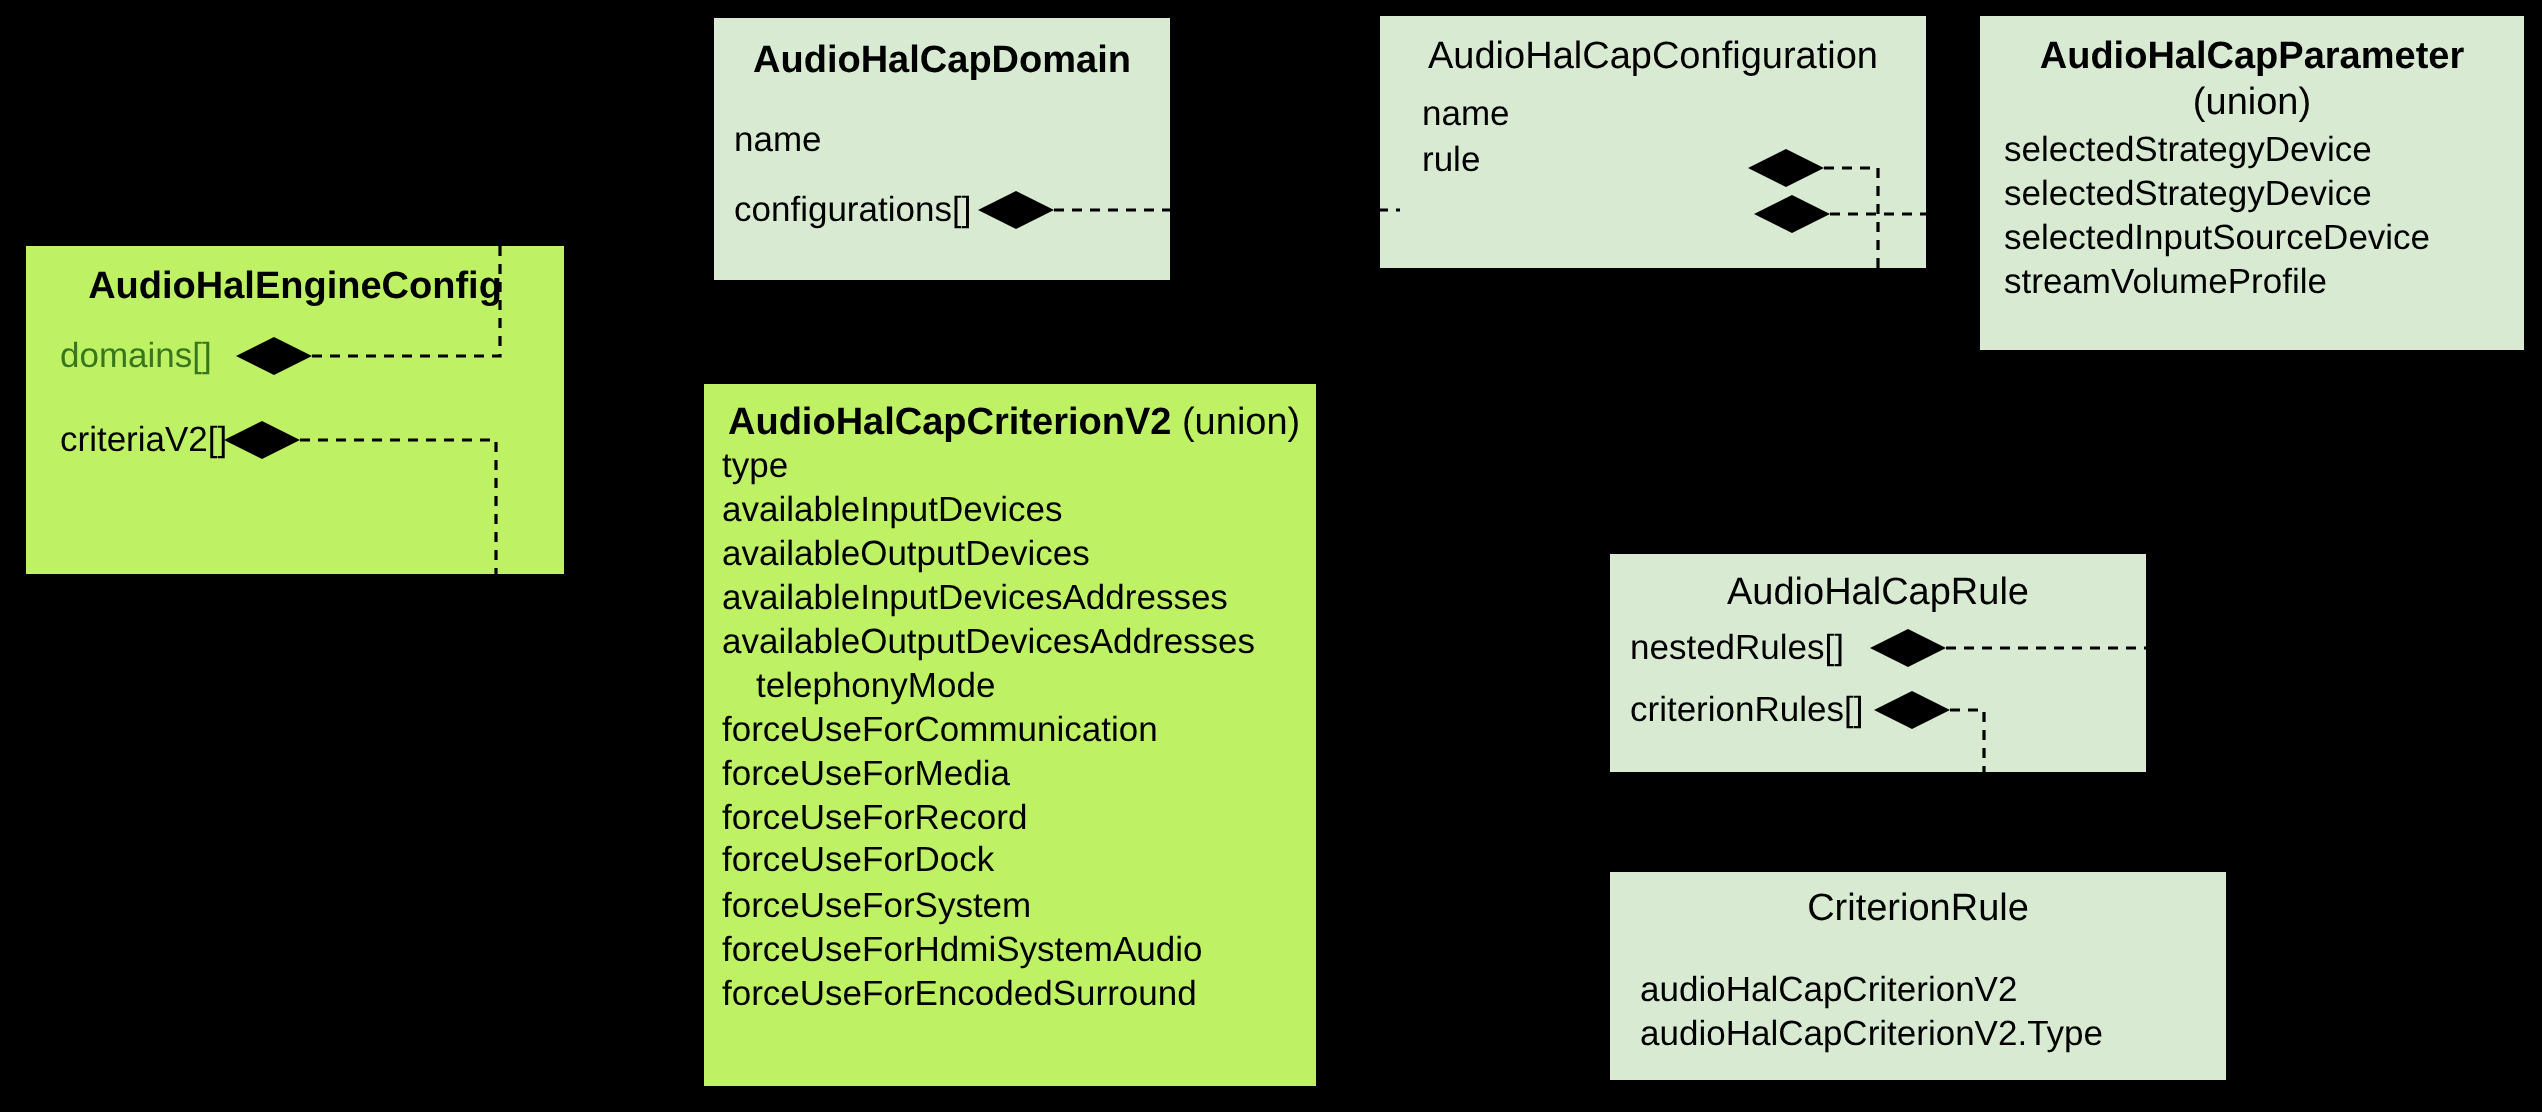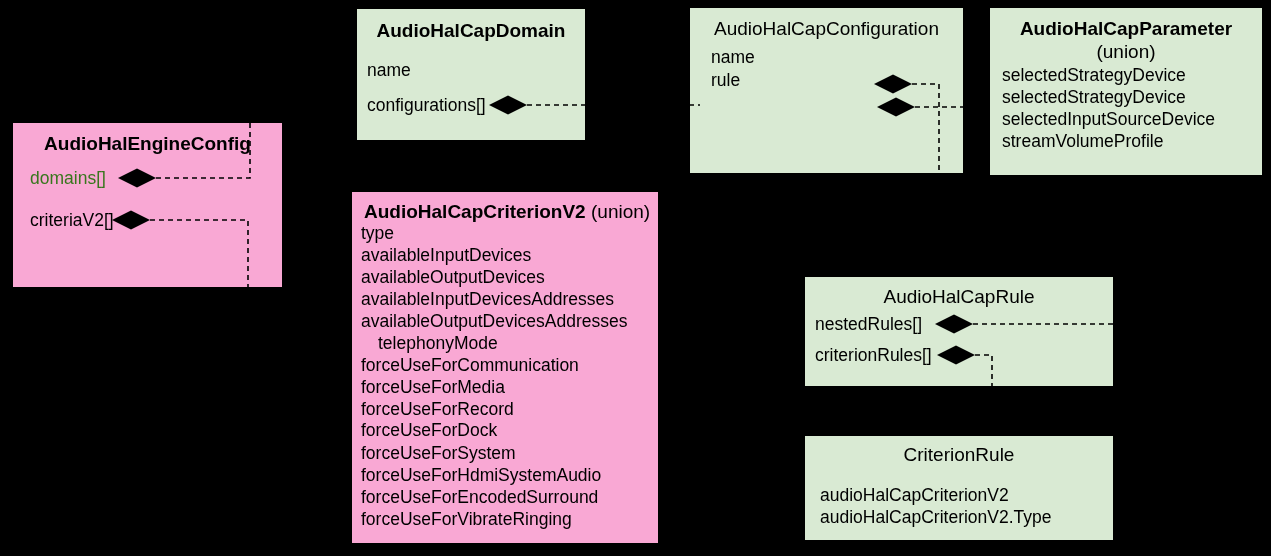--- a/index.html
+++ b/index.html
@@ -5,21 +5,21 @@
   html,body{margin:0;padding:0;background:#000;}
   #canvas{
     position:relative;
     width:1271px;height:556px;
     background:#000;
     overflow:hidden;
     font-family:"Liberation Sans",sans-serif;
   }
   .box{position:absolute;}
   .box.green{background:#d9ead3;}
-  .box.gray{background:#f9a8d4;text-decoration:underline;}
+  .box.gray{background:#bef264;text-decoration:underline;}
   .title{
     position:absolute;left:0;right:0;
     text-align:center;
     font-size:19px;color:#000;
     transform:translateY(-50%);
     white-space:nowrap;
   }
   .title.left{text-align:left;right:auto;}
   .bold{font-weight:bold;}
   .row{
@@ -50,21 +50,21 @@
     <div class="row green-text" style="left:17px;top:55px;">domains[]</div>
     <div class="row" style="left:17px;top:97px;">criteriaV2[]</div>
   </div>
 
   <div class="box green" style="left:357px;top:9px;width:228px;height:131px;">
     <div class="title bold" style="top:22px;">AudioHalCapDomain</div>
     <div class="row" style="left:10px;top:61px;">name</div>
     <div class="row" style="left:10px;top:96px;">configurations[]</div>
   </div>
 
-  <div class="box green" style="left:690px;top:8px;width:273px;height:165px;">
+  <div class="box green" style="left:690px;top:8px;width:273px;height:126px;">
     <div class="title" style="top:21px;">AudioHalCapConfiguration</div>
     <div class="row" style="left:21px;top:49px;">name</div>
     <div class="row" style="left:21px;top:72px;">rule</div>
   </div>
 
   <div class="box green" style="left:990px;top:8px;width:272px;height:167px;">
     <div class="title bold" style="top:21px;">AudioHalCapParameter</div>
     <div class="title" style="top:44px;">(union)</div>
     <div class="row" style="left:12px;top:67px;">selectedStrategyDevice</div>
     <div class="row" style="left:12px;top:89px;">selectedStrategyDevice</div>
@@ -82,24 +82,23 @@
     <div class="row" style="left:9px;top:107px;">availableInputDevicesAddresses</div>
     <div class="row" style="left:9px;top:129px;">availableOutputDevicesAddresses</div>
     <div class="row" style="left:26px;top:151px;">telephonyMode</div>
     <div class="row" style="left:9px;top:173px;">forceUseForCommunication</div>
     <div class="row" style="left:9px;top:195px;">forceUseForMedia</div>
     <div class="row" style="left:9px;top:217px;">forceUseForRecord</div>
     <div class="row" style="left:9px;top:238px;text-align:center;">forceUseForDock</div>
     <div class="row" style="left:9px;top:261px;">forceUseForSystem</div>
     <div class="row" style="left:9px;top:283px;">forceUseForHdmiSystemAudio</div>
     <div class="row" style="left:9px;top:305px;">forceUseForEncodedSurround</div>
-    <div class="row" style="left:9px;top:327px;">forceUseForVibrateRinging</div>
   </div>
 
-  <div class="box green" style="left:805px;top:277px;width:308px;height:109px;">
+  <div class="box green" style="left:805px;top:277px;width:268px;height:109px;">
     <div class="title" style="top:20px;">AudioHalCapRule</div>
     <div class="row" style="left:10px;top:47px;">nestedRules[]</div>
     <div class="row" style="left:10px;top:78px;">criterionRules[]</div>
   </div>
 
   <div class="box green" style="left:805px;top:436px;width:308px;height:104px;">
     <div class="title" style="top:19px;">CriterionRule</div>
     <div class="row" style="left:15px;top:59px;">audioHalCapCriterionV2</div>
     <div class="row" style="left:15px;top:81px;">audioHalCapCriterionV2.Type</div>
   </div>

